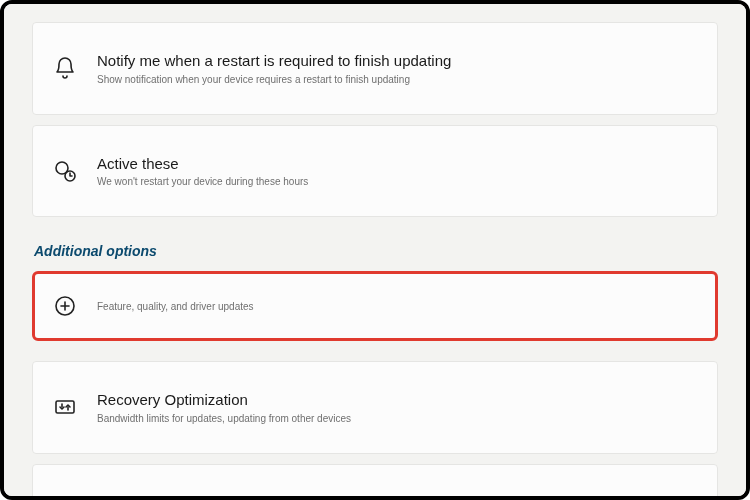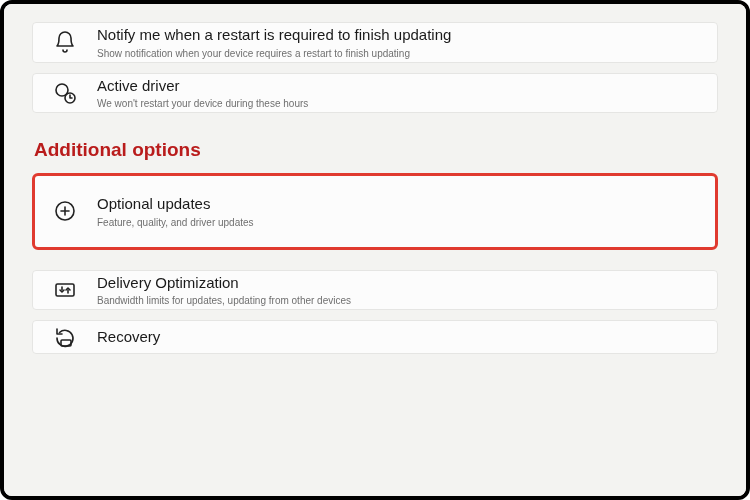--- a/index.html
+++ b/index.html
@@ -14,21 +14,21 @@
   .page {
     width: 100%;
     height: 100%;
     background: #f3f3f1;
     padding: 18px 28px 0 28px;
   }
   .card {
     background: #fcfcfc;
     border: 1px solid #e5e5e3;
     border-radius: 4px;
-    padding: 2px 18px;
+    padding: 28px 18px;
     display: flex;
     align-items: center;
     gap: 18px;
     margin-bottom: 10px;
   }
   .card.highlight {
     border: 3px solid #e03a2f;
     border-radius: 6px;
     padding: 18px 16px;
     margin-top: 4px;
@@ -50,24 +50,25 @@
     color: #1a1a1a;
     font-weight: 400;
     line-height: 1.3;
   }
   .subtitle {
     font-size: 10px;
     color: #6f6f6f;
     line-height: 1.3;
   }
   .section-header {
-    font-size: 19px;
+    font-size: 14px;
     font-weight: 600;
-    color: #b91c1c;
+    color: #0c4a6e;
     margin: 26px 0 12px 2px;
+    font-style: italic;
   }
 </style>
 </head>
 <body>
 
 <div class="page">
 
   <div class="card">
     <span class="icon-wrap">
       <svg viewBox="0 0 24 24" fill="none" stroke="currentColor" stroke-width="1.6" stroke-linecap="round" stroke-linejoin="round">
@@ -83,53 +84,52 @@
 
   <div class="card">
     <span class="icon-wrap">
       <svg viewBox="0 0 24 24" fill="none" stroke="currentColor" stroke-width="1.6" stroke-linecap="round" stroke-linejoin="round">
         <circle cx="9" cy="9" r="6"></circle>
         <circle cx="17" cy="17" r="5"></circle>
         <path d="M17 14v3h2"></path>
       </svg>
     </span>
     <div class="text-wrap">
-      <div class="title">Active driver</div>
+      <div class="title">Active these</div>
       <div class="subtitle">We won't restart your device during these hours</div>
     </div>
   </div>
 
   <div class="section-header">Additional options</div>
 
   <div class="card highlight">
     <span class="icon-wrap">
       <svg viewBox="0 0 24 24" fill="none" stroke="currentColor" stroke-width="1.6" stroke-linecap="round" stroke-linejoin="round">
         <circle cx="12" cy="12" r="9"></circle>
         <line x1="12" y1="8" x2="12" y2="16"></line>
         <line x1="8" y1="12" x2="16" y2="12"></line>
       </svg>
     </span>
     <div class="text-wrap">
-      <div class="title">Optional updates</div>
       <div class="subtitle">Feature, quality, and driver updates</div>
     </div>
   </div>
 
   <div class="card">
     <span class="icon-wrap">
       <svg viewBox="0 0 24 24" fill="none" stroke="currentColor" stroke-width="1.6" stroke-linecap="round" stroke-linejoin="round">
         <rect x="3" y="6" width="18" height="12" rx="1.5"></rect>
         <path d="M9 9v3"></path>
         <path d="M15 15v-3"></path>
         <path d="M7 12l2 2 2-2"></path>
         <path d="M13 12l2-2 2 2"></path>
       </svg>
     </span>
     <div class="text-wrap">
-      <div class="title">Delivery Optimization</div>
+      <div class="title">Recovery Optimization</div>
       <div class="subtitle">Bandwidth limits for updates, updating from other devices</div>
     </div>
   </div>
 
   <div class="card">
     <span class="icon-wrap">
       <svg viewBox="0 0 24 24" fill="none" stroke="currentColor" stroke-width="1.6" stroke-linecap="round" stroke-linejoin="round">
         <path d="M4 13a8 8 0 1 0 2.5-5.5"></path>
         <polyline points="4 4 4 9 9 9"></polyline>
         <rect x="8" y="15" width="10" height="6" rx="1"></rect>

